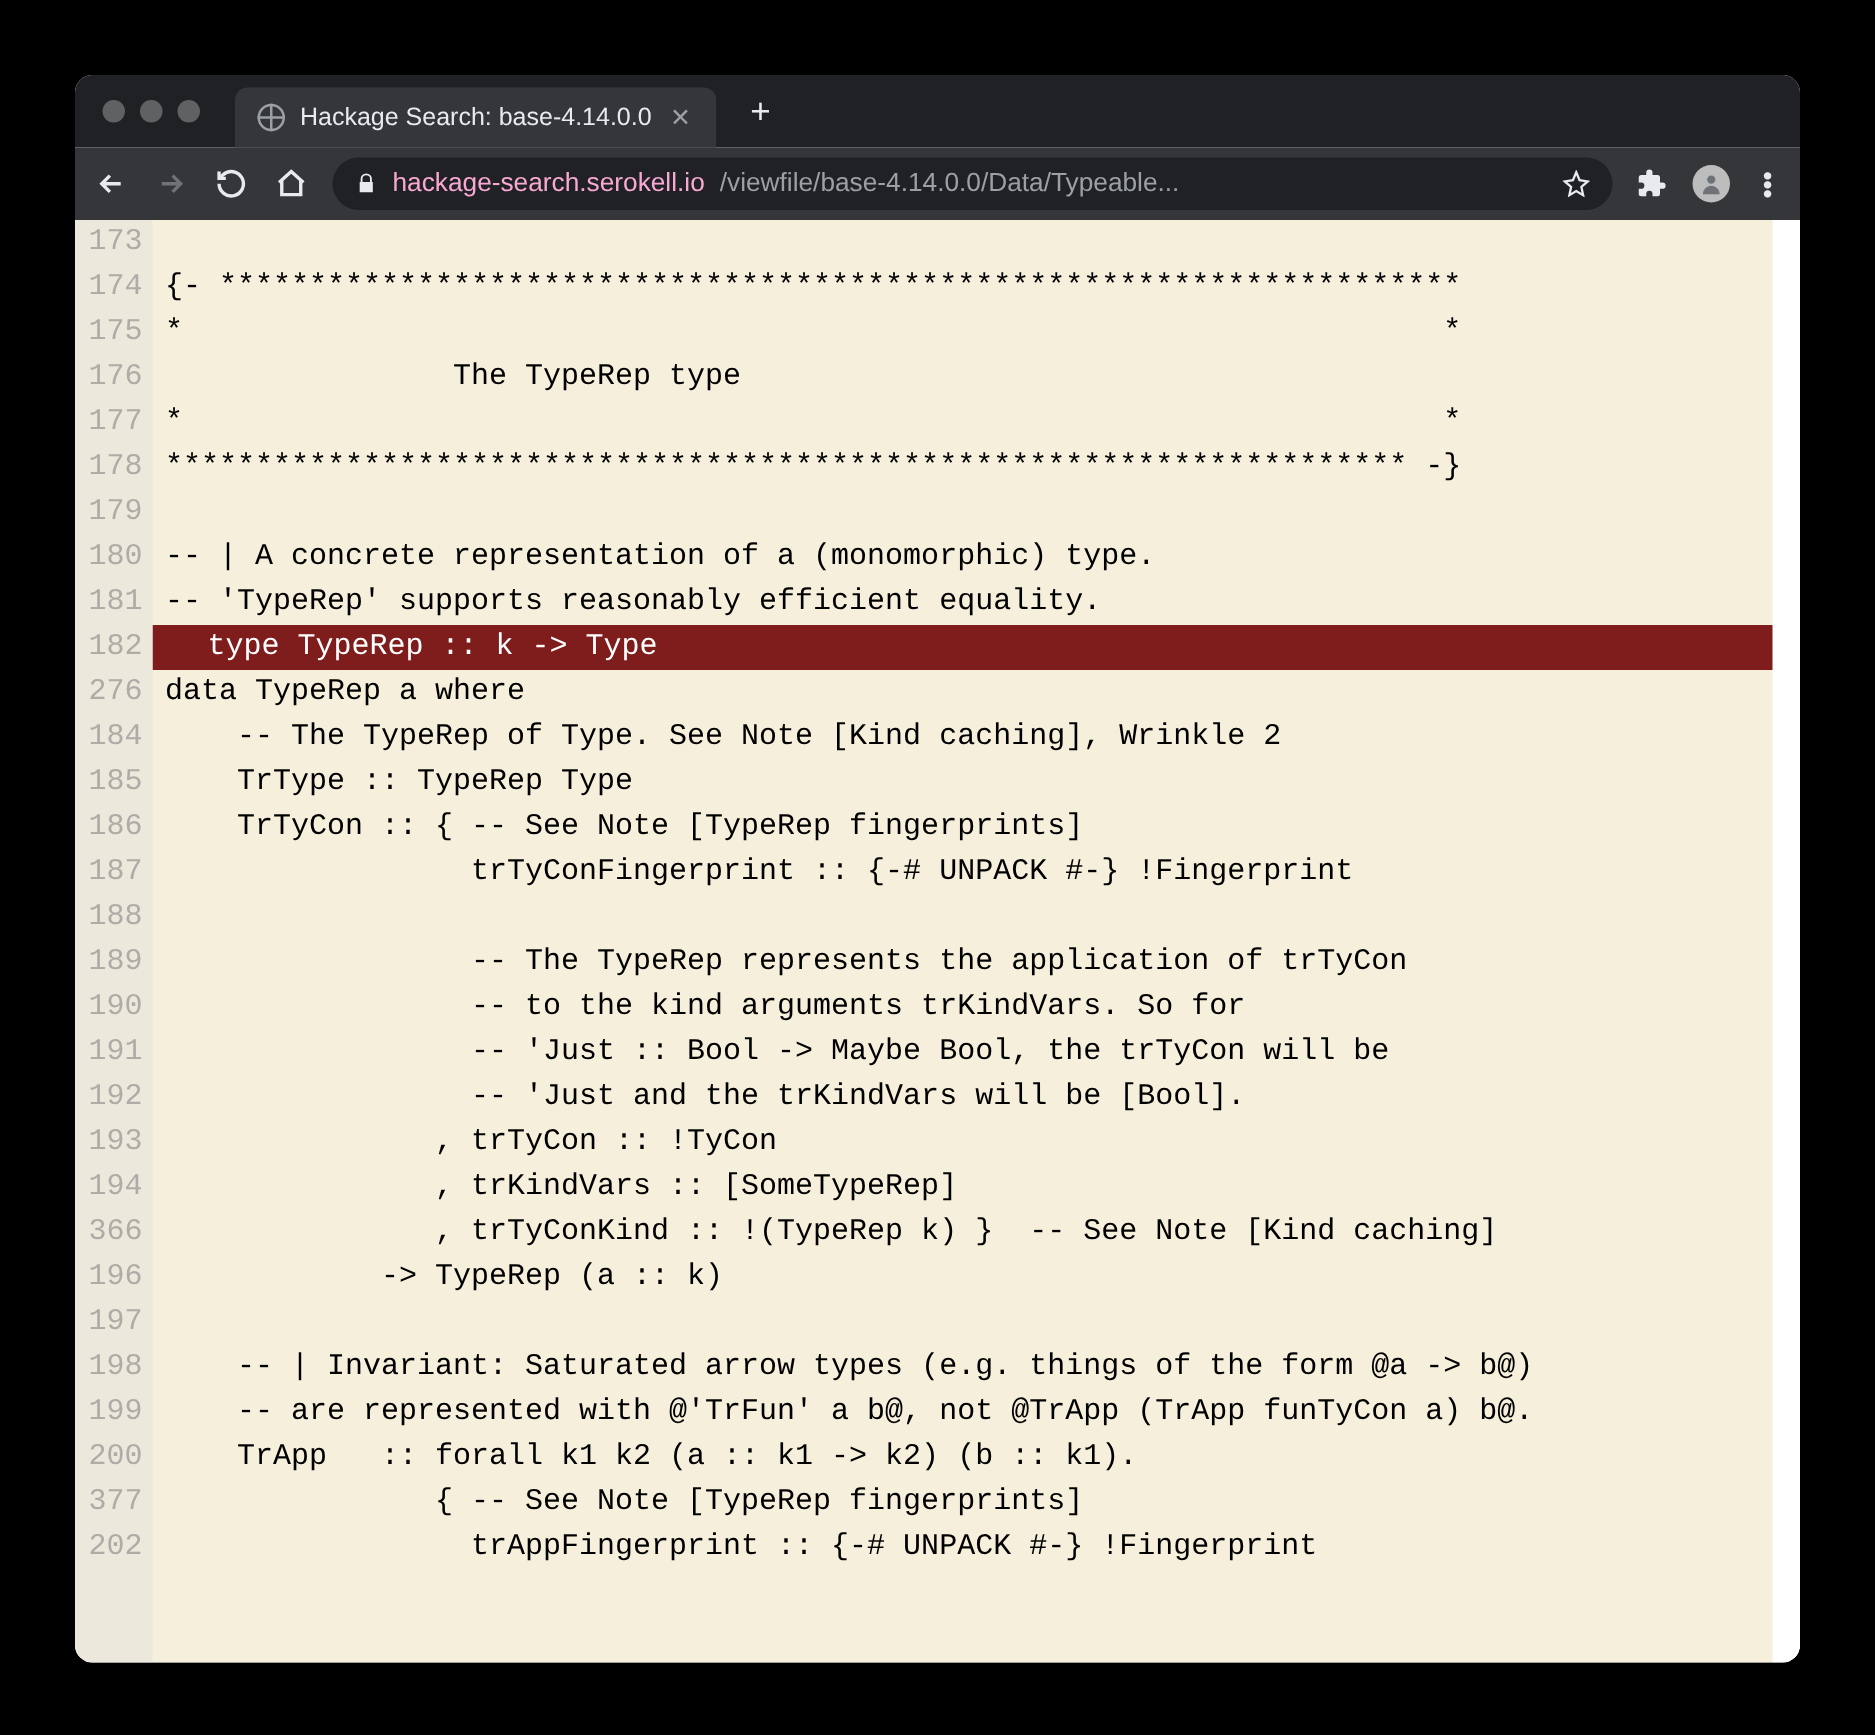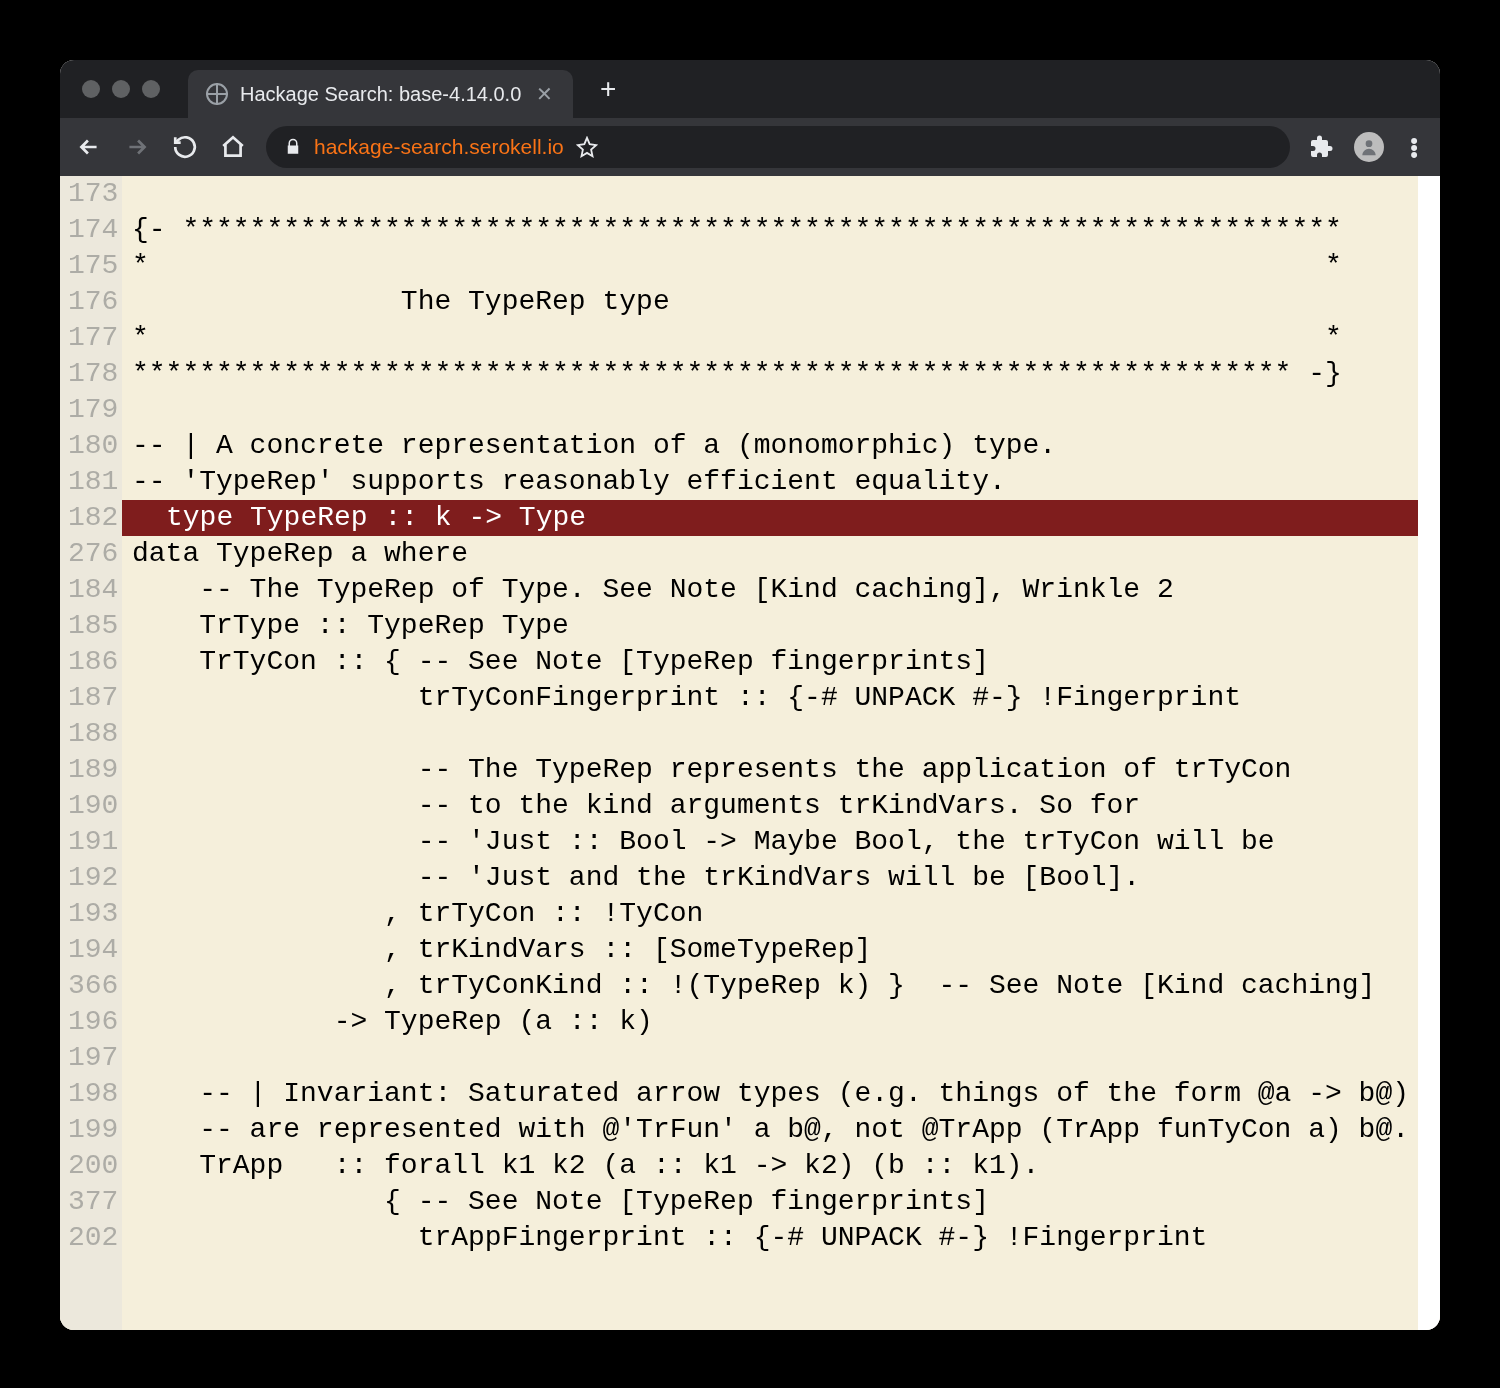--- a/index.html
+++ b/index.html
@@ -104,21 +104,21 @@
     border-radius: 30px;
     height: 42px;
     display: flex;
     align-items: center;
     padding: 0 18px;
     gap: 12px;
     overflow: hidden;
   }
   .lock-ic { color:#e8eaed; flex-shrink:0; }
   .lock-ic svg { width:18px; height:18px; display:block; }
-  .url-host { color:#f97316; font-size:21px; white-space:nowrap; }
+  .url-host { color:#f9a8d4; font-size:21px; white-space:nowrap; }
   .url-path { color:#9aa0a6; font-size:21px; white-space:nowrap; overflow:hidden; text-overflow:ellipsis; flex:1; }
   .star-ic { color:#e8eaed; flex-shrink:0; }
   .star-ic svg { width:22px; height:22px; display:block; }
   .ext-icon { color:#e8eaed; width:28px; text-align:center; }
   .ext-icon svg { width:24px; height:24px; display:block; margin:auto; }
   .avatar {
     width: 30px; height:30px; border-radius:50%;
     background:#bdbdbd;
     display:flex; align-items:center; justify-content:center;
   }
@@ -126,21 +126,21 @@
   .menu-dots { color:#e8eaed; width:24px; text-align:center; cursor:pointer; font-size:22px; }
   .menu-dots .d { display:block; line-height:7px; }
 
   .content {
     flex: 1;
     background: #f5efdb;
     display: flex;
     overflow: hidden;
     position: relative;
     font-family: "Menlo","Consolas","Courier New",monospace;
-    font-size: 28px;
+    font-size: 24px;
   }
   .gutter {
     background: #ece8dc;
     color: #adaca6;
     text-align: right;
     padding: 0 8px;
     user-select: none;
     line-height: 36px;
     width: 62px;
     flex-shrink: 0;
@@ -203,20 +203,21 @@
           <path d="M3 11l9-8 9 8M5 10v10h14V10"></path>
         </svg>
     </div>
     <div class="omnibox">
       <span class="lock-ic">
         <svg viewBox="0 0 24 24" fill="currentColor">
             <path d="M6 10V7a6 6 0 1 1 12 0v3h1v11H5V10h1zm2 0h8V7a4 4 0 1 0-8 0v3z"></path>
           </svg>
       </span>
       <span class="url-host">hackage-search.serokell.io</span>
+        <span class="url-path">/viewfile/base-4.14.0.0/Data/Typeable...</span>
       <span class="star-ic">
         <svg viewBox="0 0 24 24" fill="none" stroke="currentColor" stroke-width="2">
             <path d="M12 2l2.9 6.9L22 10l-5.5 4.8L18 22l-6-3.6L6 22l1.5-7.2L2 10l7.1-1.1L12 2z"></path>
           </svg>
       </span>
     </div>
     <div class="ext-icon">
       <svg viewBox="0 0 24 24" fill="currentColor">
           <path d="M20 11h-2V7a2 2 0 0 0-2-2h-4V3a2.5 2.5 0 0 0-5 0v2H3a2 2 0 0 0-2 2v4h2a2.5 2.5 0 0 1 0 5H1v4a2 2 0 0 0 2 2h4v-2a2.5 2.5 0 0 1 5 0v2h4a2 2 0 0 0 2-2v-4h2a2.5 2.5 0 0 0 0-5z"></path>
         </svg>

